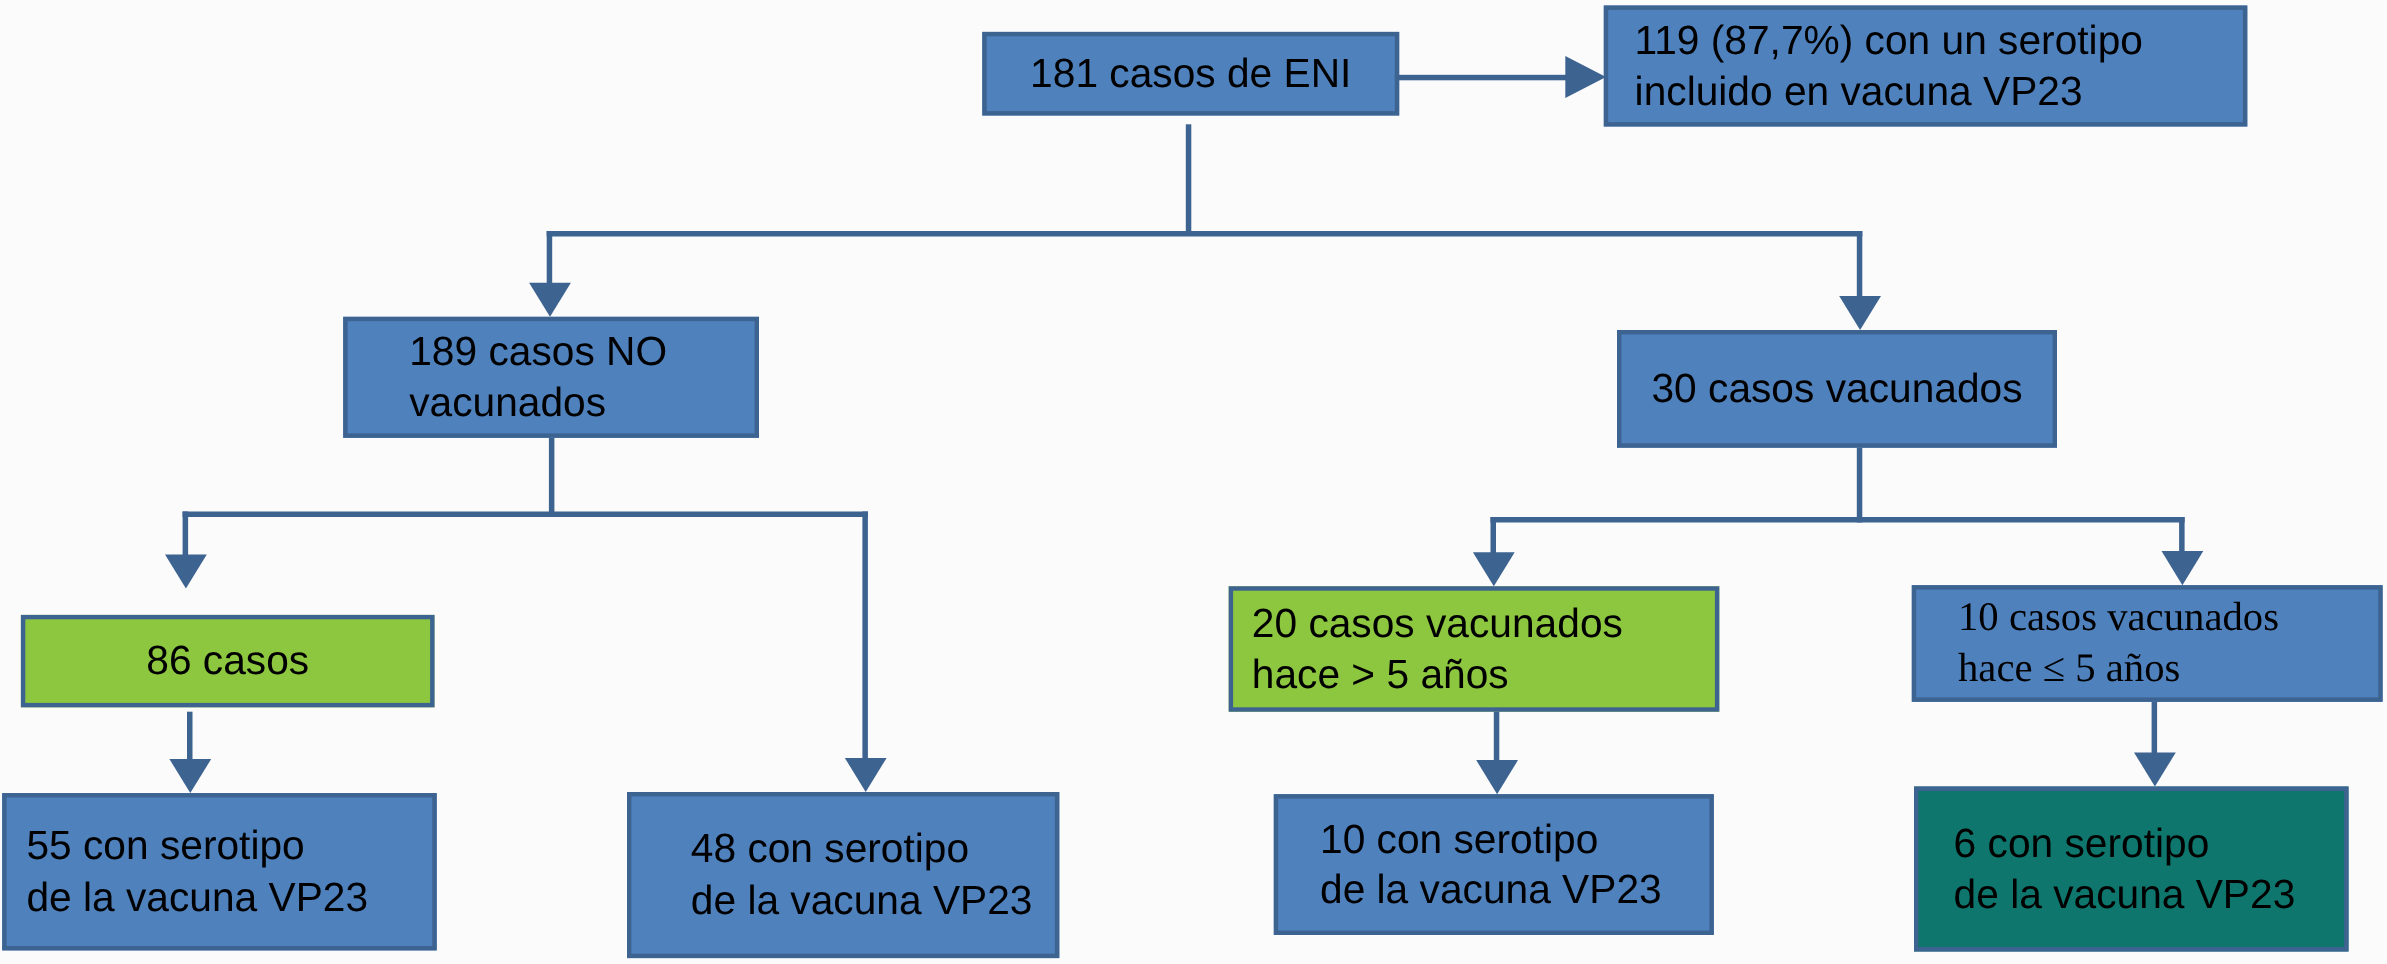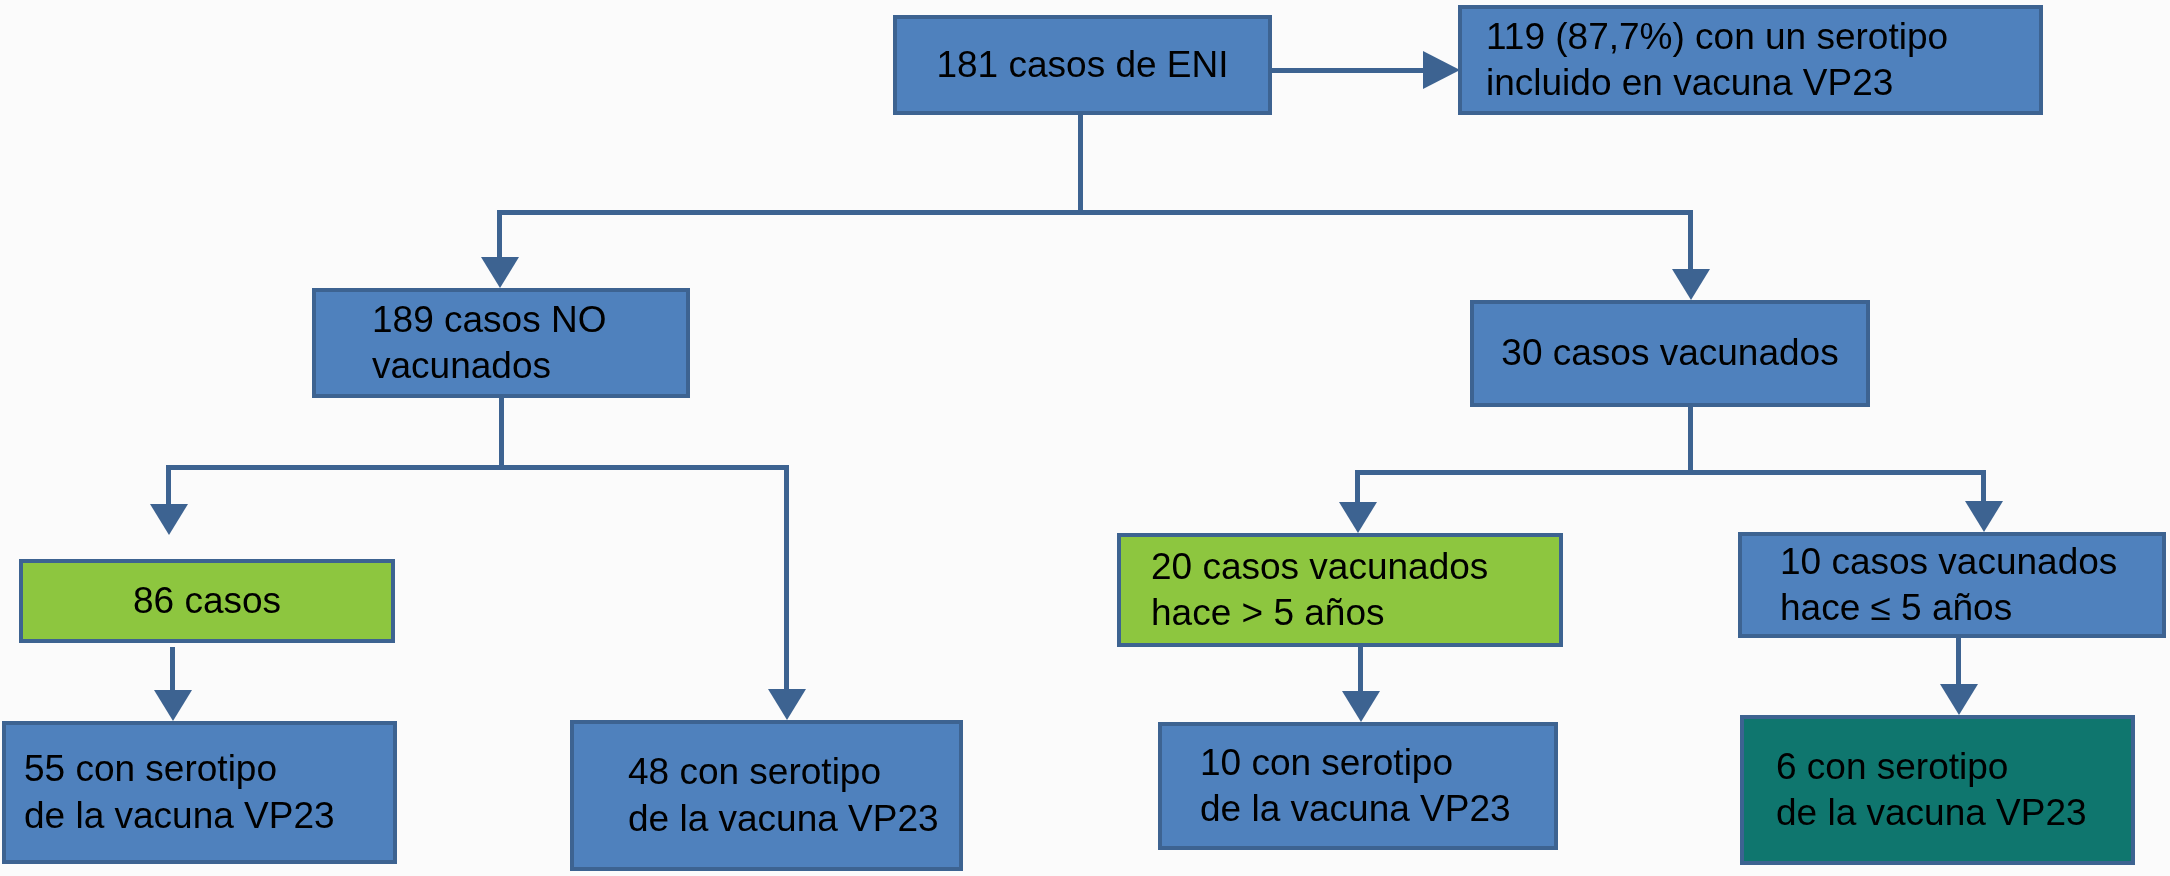--- a/index.html
+++ b/index.html
@@ -53,27 +53,27 @@
   }
   .arrow-right {
     position: absolute;
     width: 0; height: 0;
     border-top: 19px solid transparent;
     border-bottom: 19px solid transparent;
     border-left: 37px solid #3d6391;
   }
 
   
-  #n-total        { left: 893px;  top: 15px;  width: 379px; height: 100px; }
+  #n-total        { left: 893px;  top: 29px;  width: 379px; height: 76px; }
   #n-sero-vp23    { left: 1458px; top: 5px;   width: 585px; height: 110px; padding-left: 24px; }
   #n-not-vacc     { left: 312px;  top: 288px; width: 378px; height: 110px; padding-left: 56px; }
   #n-vacc         { left: 1470px; top: 300px; width: 400px; height: 107px; }
   #n-86           { left: 19px;    top: 535px; width: 376px; height: 84px; margin-top: 24px; }
-  #n-gt5          { left: 1117px; top: 533px; width: 446px; height: 114px; padding-left: 30px; }
-  #n-le5          { left: 1738px; top: 532px; width: 428px; height: 106px; padding-left: 38px; }
+  #n-gt5          { left: 1117px; top: 533px; width: 446px; height: 114px; padding-left: 17px; }
+  #n-le5          { left: 1738px; top: 532px; width: 428px; height: 106px; padding-left: 38px; font-family: Liberation Serif, serif; }
   #n-sero55       { left: 2px;    top: 721px; width: 395px; height: 143px; padding-left: 18px; }
   #n-sero48       { left: 570px;  top: 720px; width: 393px; height: 151px; padding-left: 54px; }
   #n-sero10       { left: 1158px; top: 722px; width: 400px; height: 128px; padding-left: 38px; }
   #n-sero6        { left: 1740px; top: 715px; width: 395px; height: 150px; padding-left: 32px; }
 </style>
 </head>
 <body>
 
 <div class="canvas">
 

